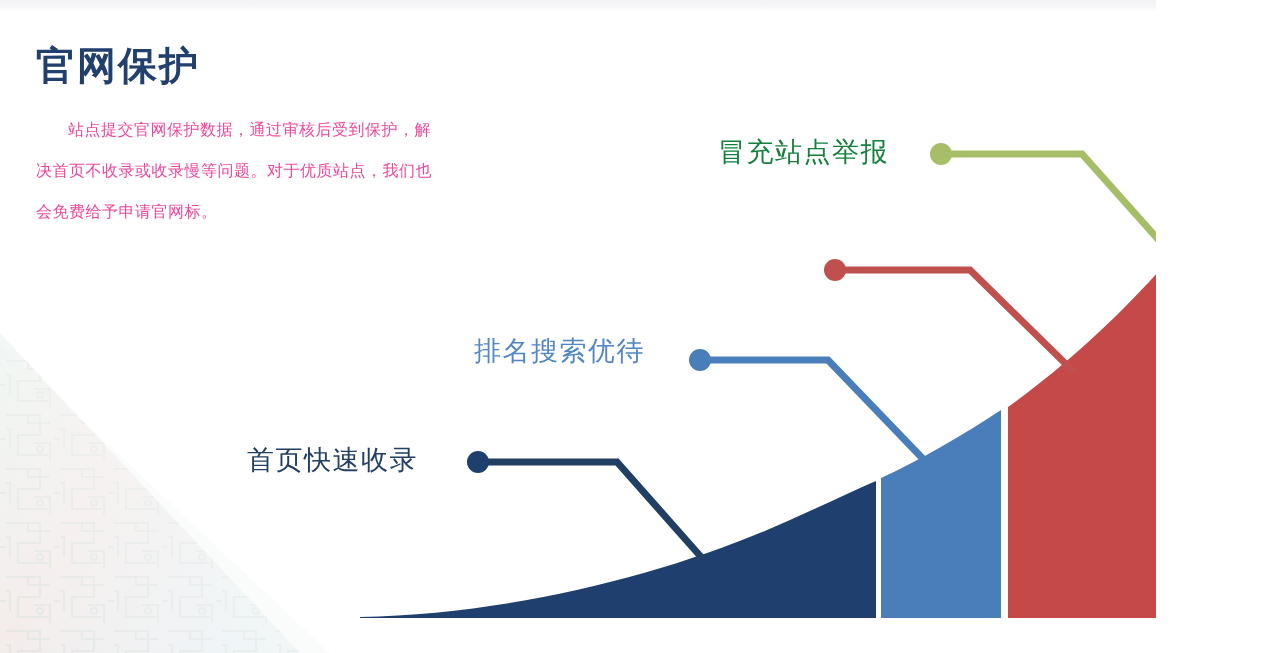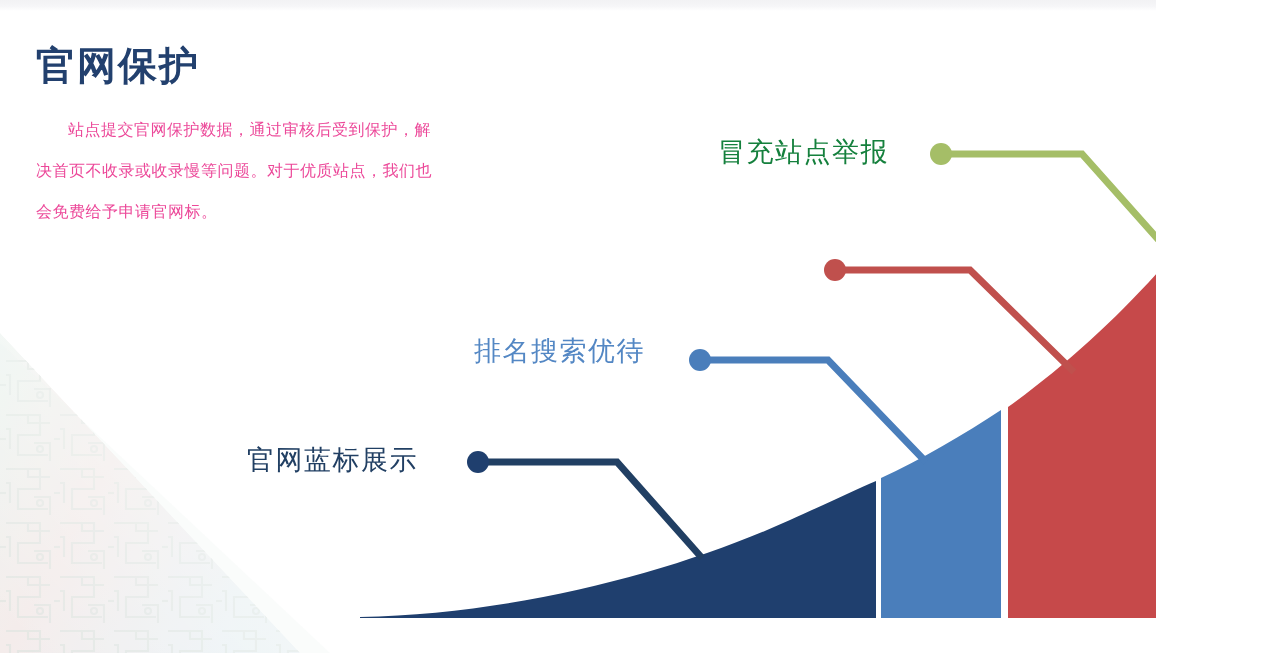--- a/index.html
+++ b/index.html
@@ -156,17 +156,17 @@
     </g>
 
     <g>
       <circle cx="478" cy="462" r="11" fill="#1F3F6E"></circle>
       <circle cx="700" cy="360" r="11" fill="#4A7EBB"></circle>
       <circle cx="835" cy="270" r="11" fill="#C0504D"></circle>
       <circle cx="941" cy="154" r="11" fill="#A5BE67"></circle>
     </g>
   </svg>
 
-  <div class="callout c-navy" style="left:247px;  top:447px;">官网蓝标展示</div>
+  <div class="callout c-navy" style="left:247px;  top:447px;">首页快速收录</div>
   <div class="callout c-blue" style="left:474px;  top:338px;">排名搜索优待</div>
   <div class="callout c-green" style="left:718px;  top:139px;">冒充站点举报</div>
 
 </div>
 
 </body></html>

